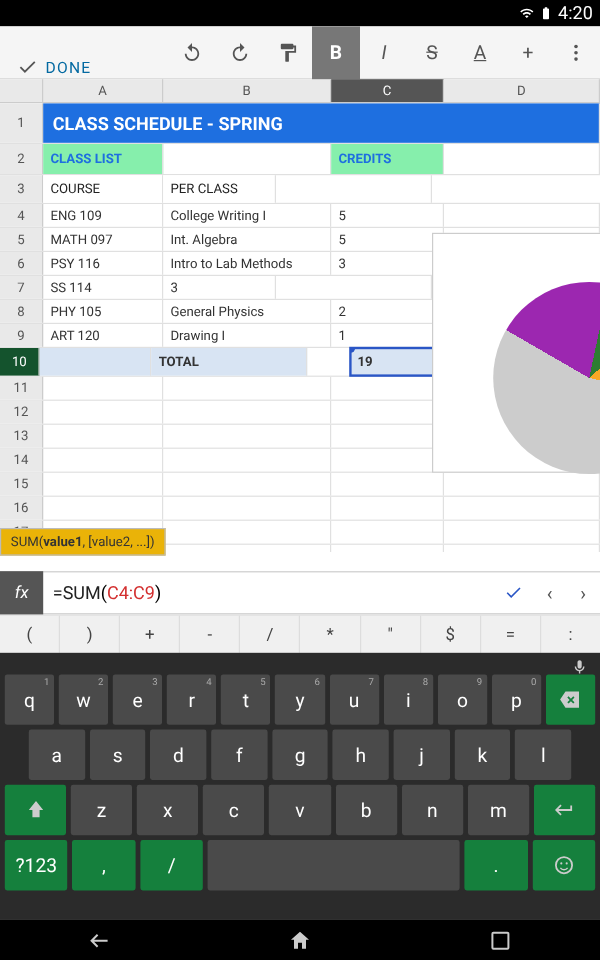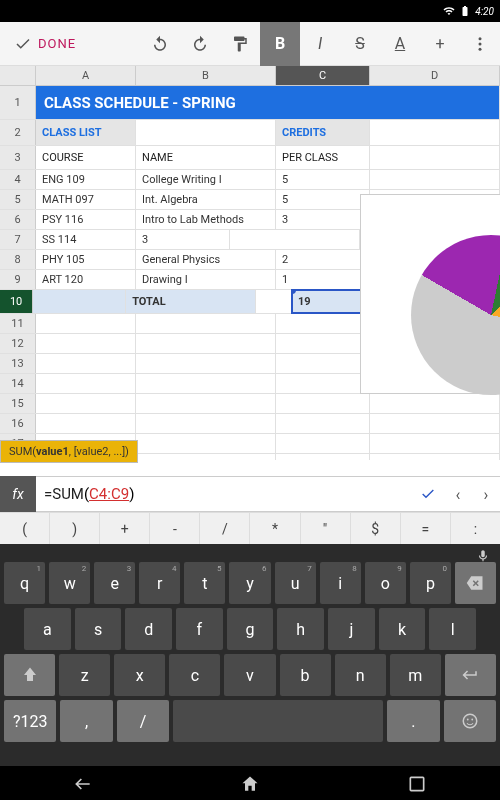--- a/index.html
+++ b/index.html
@@ -1,24 +1,24 @@
 <!DOCTYPE html>
 <html><head>
 <meta charset="utf-8">
 <style>
 * { margin: 0; padding: 0; box-sizing: border-box; font-family: Roboto, Arial, sans-serif; }
 body { width: 500px; height: 800px; background: #fff; overflow: hidden; position: relative; }
 
 
-.statusbar { height: 22px; background: #000; color: #fff; display: flex; justify-content: flex-end; align-items: center; padding: 0 6px; font-size: 10px; gap: 4px; font-style: italic; }
+.statusbar { height: 22px; background: #000; color: #fff; display: flex; justify-content: flex-end; align-items: center; padding: 0 6px; font-size: 15px; gap: 4px; }
 .statusbar svg { width: 12px; height: 12px; fill: #fff; }
 
 
 .appbar { height: 44px; background: #f5f5f5; border-bottom: 1px solid #ddd; display: flex; align-items: center; }
-.done-btn { display: flex; align-items: center; gap: 6px; padding: 0 14px; height: 100%; font-size: 13px; letter-spacing: 1px; color: #be185d; }
+.done-btn { display: flex; align-items: flex-end; gap: 6px; padding: 0 14px; height: 100%; font-size: 13px; letter-spacing: 1px; color: #0369a1; }
 .done-btn svg { width: 18px; height: 18px; stroke: #555; fill: none; stroke-width: 2; }
 .appbar-spacer { flex: 1; }
 .tbicon { width: 40px; height: 44px; display: flex; align-items: center; justify-content: center; color: #555; font-size: 16px; }
 .tbicon.bold { background: #777; color: #fff; font-weight: 700; }
 .tbicon.italic { font-style: italic; font-family: Georgia, serif; }
 .tbicon.strike { text-decoration: line-through; }
 .tbicon svg { width: 18px; height: 18px; fill: #555; }
 
 
 .colhdr { height: 20px; background: #e9e9e9; display: flex; border-bottom: 1px solid #ccc; font-size: 11px; color: #555; }
@@ -29,60 +29,60 @@
 
 
 .grid { position: relative; height: 374px; overflow: hidden; }
 .row { display: flex; height: 20px; border-bottom: 1px solid #e0e0e0; }
 .row.hdr1 { height: 34px; }
 .row.hdr2 { height: 26px; }
 .rownum { width: 36px; background: #e9e9e9; border-right: 1px solid #ccc; display: flex; align-items: center; justify-content: center; font-size: 11px; color: #555; }
 .rownum.sel { background: #14532d; color: #fff; }
 .cell { border-right: 1px solid #e0e0e0; display: flex; align-items: center; padding: 0 6px; font-size: 11px; color: #333; overflow: hidden; white-space: nowrap; }
 .title-merge { flex: 1; background: #1E6FE0; color: #fff; font-size: 15px; font-weight: 700; padding-left: 8px; }
-.section-hdr { background: #e5e5e5; color: #1E6FE0; font-weight: 700; font-size: 11px; }
+.section-hdr { background: #86efac; color: #1E6FE0; font-weight: 700; font-size: 11px; }
 .colhead { background: #fff; font-weight: 400; color: #222; font-size: 11px; }
 .total-row { background: #d8e4f3; font-weight: 700; }
 .selcell { position: relative; outline: 2px solid #2a56c6; outline-offset: -1px; margin-left: 36px; }
 .selcell::before, .selcell::after { content: ''; position: absolute; width: 8px; height: 8px; background: #2a56c6; border-radius: 50%; }
 .selcell::before { top: -4px; left: -4px; }
 .selcell::after { bottom: -4px; right: -4px; }
 
 
 .chart { position: absolute; right: -60px; top: 108px; width: 200px; height: 200px; background: #fff; border: 1px solid #ccc; z-index: 2; }
 .pie { position: absolute; left: 50px; top: 40px; width: 160px; height: 160px; border-radius: 50%; }
 
 
 .tooltip { position: absolute; left: 0; top: 440px; background: #eab308; border: 1px solid #bbb; padding: 4px 8px; font-size: 11px; color: #333; z-index: 3; }
 
 
 .fxbar { height: 36px; background: #fff; border-top: 1px solid #ccc; border-bottom: 1px solid #ccc; display: flex; align-items: center; }
 .fx-btn { width: 36px; height: 36px; background: #555; color: #fff; display: flex; align-items: center; justify-content: center; font-style: italic; font-size: 14px; }
 .fx-input { flex: 1; padding: 0 8px; font-size: 15px; font-family: inherit; border: none; outline: none; }
 .fx-eq { color: #222; }
 .fx-func { color: #222; }
-.fx-arg { color: #d32f2f; text-decoration: underline; }
+.fx-arg { color: #d32f2f; }
 .fx-accept { width: 32px; display: flex; align-items: center; justify-content: center; }
 .fx-accept svg { width: 16px; height: 16px; stroke: #2a56c6; fill: none; stroke-width: 2; }
 .fx-nav { width: 28px; display: flex; align-items: center; justify-content: center; font-size: 16px; color: #555; }
 
 
 .symrow { height: 32px; background: #f0f0f0; display: flex; border-top: 1px solid #ddd; }
 .symkey { flex: 1; border-right: 1px solid #ddd; display: flex; align-items: center; justify-content: center; font-size: 14px; color: #444; }
 .symkey:last-child { border-right: none; }
 
 
 .kbd { background: #2b2b2b; height: 222px; position: relative; padding-top: 6px; }
 .mic { position: absolute; right: 10px; top: 4px; }
 .mic svg { width: 14px; height: 14px; fill: #ccc; }
 .krow { display: flex; gap: 4px; padding: 2px 4px; }
 .krow.r2 { padding: 2px 24px; }
 .key { flex: 1; height: 42px; background: #4a4a4a; color: #fff; display: flex; align-items: center; justify-content: center; font-size: 16px; border-radius: 2px; position: relative; }
 .key .sup { position: absolute; top: 2px; right: 4px; font-size: 8px; color: #aaa; }
-.key.dark { background: #737373; }
+.key.dark { background: #15803d; }
 .key.space { flex: 4; }
 .key svg { width: 18px; height: 18px; fill: #ccc; }
 
 
 .navbar { height: 40px; background: #000; display: flex; align-items: center; justify-content: space-around; }
 .navbar svg { width: 20px; height: 20px; fill: #ccc; }
 </style>
 </head>
 <body>
 
@@ -159,21 +159,20 @@
   <div class="row hdr2">
     <div class="rownum">2</div>
     <div class="cell colA section-hdr">CLASS LIST</div>
     <div class="cell colB"></div>
     <div class="cell colC section-hdr">CREDITS</div>
     <div class="cell colD"></div>
   </div>
   <div class="row" style="height:24px;">
     <div class="rownum">3</div>
     <div class="cell colA colhead">COURSE</div>
-    <div class="cell colB colhead">NAME</div>
     <div class="cell colC colhead">PER CLASS</div>
     <div class="cell colD"></div>
   </div>
   <div id="data-rows">
       <div class="row">
         <div class="rownum">4</div>
     <div class="cell colA">ENG 109</div>
     <div class="cell colB">College Writing I</div>
     <div class="cell colC">5</div>
     <div class="cell colD"></div>

